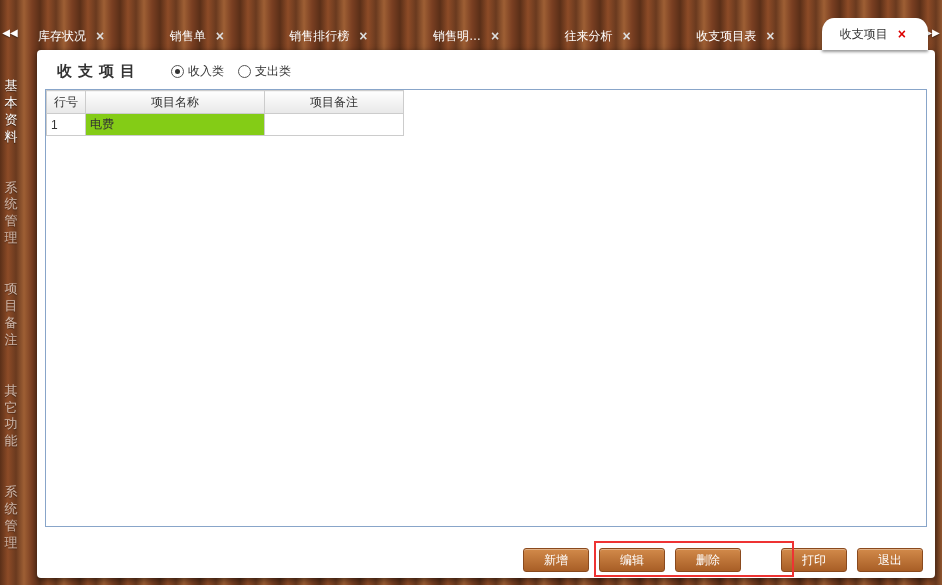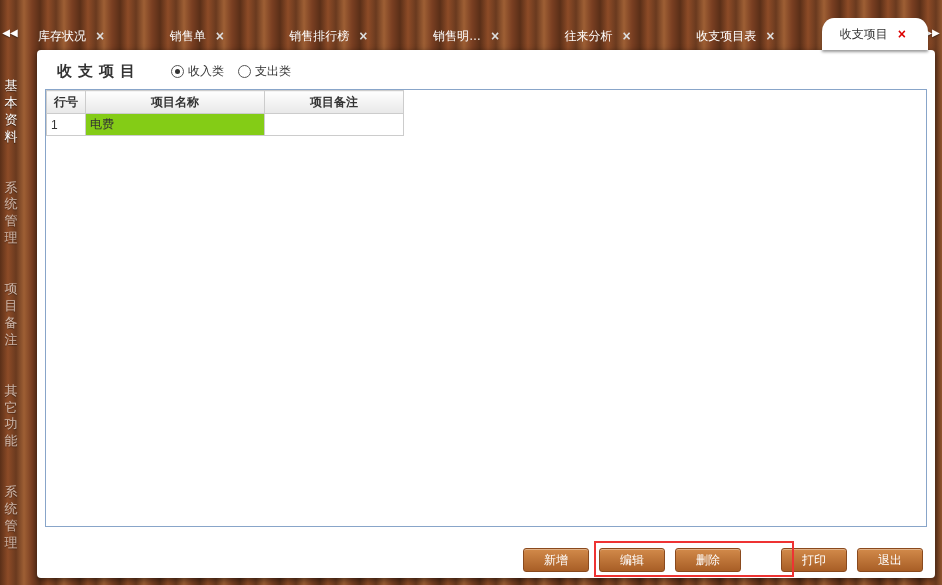--- a/index.html
+++ b/index.html
@@ -173,21 +173,21 @@
   }
   table {
     border-collapse: collapse;
     font-size: 12px;
     color: #333;
   }
   thead th {
     background: linear-gradient(#fefefe, #e8e8e8);
     border: 1px solid #ccc;
     padding: 2px 0;
-    font-weight: bold;
+    font-weight: normal;
     text-align: center;
     height: 18px;
   }
   tbody td {
     border: 1px solid #ccc;
     padding: 2px 4px;
     height: 16px;
   }
   tbody td.rownum { text-align: left; width: 30px; }
   tbody td.name   { width: 170px; background: #84cc16; margin-top: 44px; }

